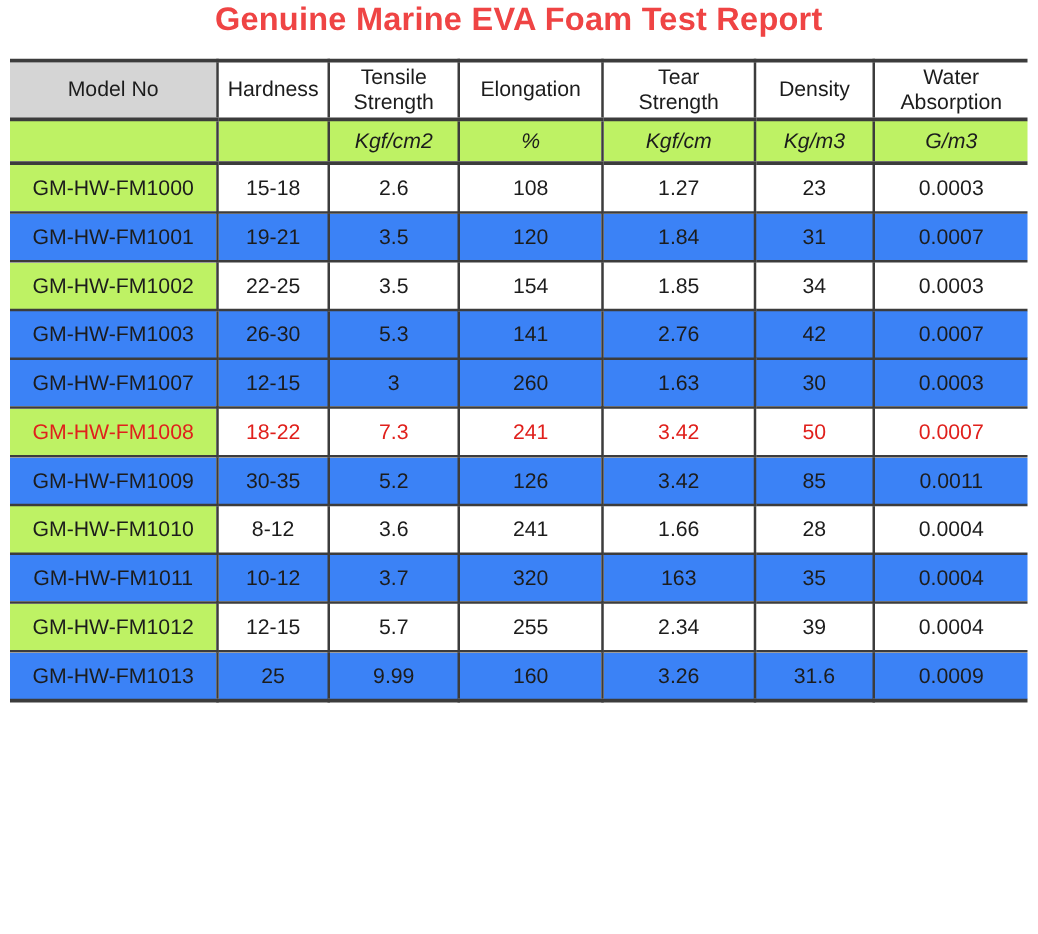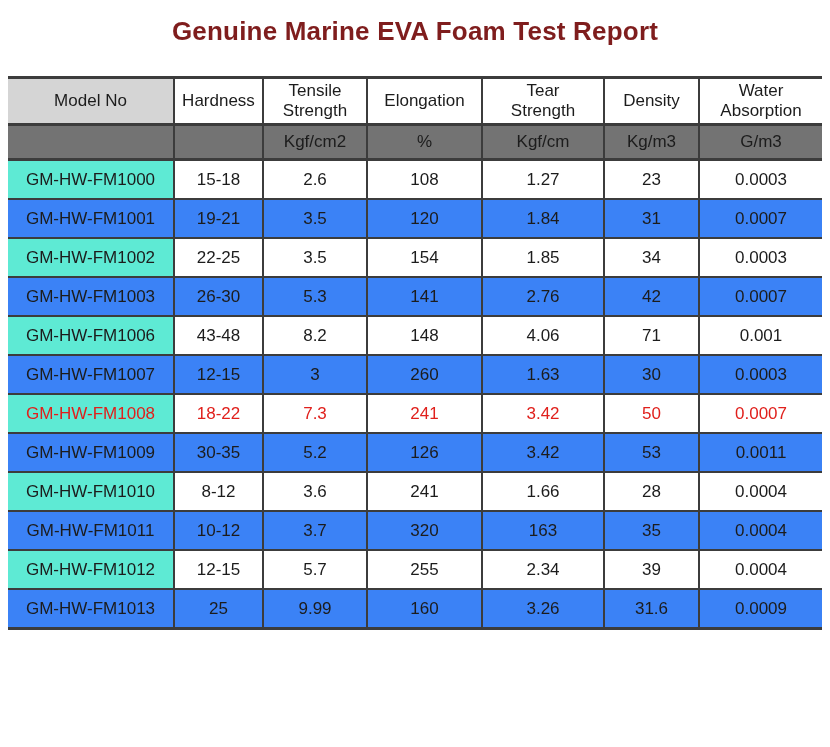--- a/index.html
+++ b/index.html
@@ -13,33 +13,33 @@
     font-family: "Liberation Sans", sans-serif;
     color: #1c1c1c;
     overflow: hidden;
   }
   .page {
     position: relative;
     width: 830px;
     height: 747px;
   }
   .report-title {
-    margin: 16px;
+    margin: 0;
     padding-top: 0;
     text-align: center;
     font-size: 26px;
     font-weight: bold;
-    color: #7f1d1d;
+    color: #ef4444;
     letter-spacing: 0.2px;
   }
   table.report {
     border-collapse: collapse;
     table-layout: fixed;
     width: 814px;
-    margin: 29px 8px 0 8px;
+    margin: 16px 8px 0 8px;
     border-top: 3px solid #3c3c3c;
     border-bottom: 3px solid #3c3c3c;
     font-size: 17px;
     color: #1c1c1c;
   }
   table.report th,
   table.report td {
     border: 2px solid #3c3c3c;
     text-align: center;
     vertical-align: middle;
@@ -54,27 +54,28 @@
     font-weight: normal;
     background: #ffffff;
     white-space: pre-line;
     line-height: 1.15;
     border-bottom: 3px solid #3c3c3c;
   }
   thead tr.names th.model { background: #d5d5d5; }
 
   thead tr.units td {
     height: 32px;
-    background: #737373;
+    background: #bef264;
     border-bottom: 3px solid #3c3c3c;
+    font-style: italic;
   }
 
   tbody td { height: 37px; background: #ffffff; }
   tbody tr.striped td { background: #3b82f6; }
-  tbody tr.plain td.model { background: #5eead4; }
+  tbody tr.plain td.model { background: #bef264; }
   tbody tr.highlight td { color: #e0201c; }
 </style>
 </head>
 <body>
 
 <div class="page">
   <h1 class="report-title">Genuine Marine EVA Foam Test Report</h1>
 
   <table class="report">
     <colgroup>
@@ -139,29 +140,20 @@
         </tr>
         <tr class="striped">
           <td class="model">GM-HW-FM1003</td>
           <td>26-30</td>
           <td>5.3</td>
           <td>141</td>
           <td>2.76</td>
           <td>42</td>
           <td>0.0007</td>
         </tr>
-        <tr class="plain">
-          <td class="model">GM-HW-FM1006</td>
-          <td>43-48</td>
-          <td>8.2</td>
-          <td>148</td>
-          <td>4.06</td>
-          <td>71</td>
-          <td>0.001</td>
-        </tr>
         <tr class="striped">
           <td class="model">GM-HW-FM1007</td>
           <td>12-15</td>
           <td>3</td>
           <td>260</td>
           <td>1.63</td>
           <td>30</td>
           <td>0.0003</td>
         </tr>
         <tr class="plain highlight">
@@ -172,21 +164,21 @@
           <td>3.42</td>
           <td>50</td>
           <td>0.0007</td>
         </tr>
         <tr class="striped">
           <td class="model">GM-HW-FM1009</td>
           <td>30-35</td>
           <td>5.2</td>
           <td>126</td>
           <td>3.42</td>
-          <td>53</td>
+          <td>85</td>
           <td>0.0011</td>
         </tr>
         <tr class="plain">
           <td class="model">GM-HW-FM1010</td>
           <td>8-12</td>
           <td>3.6</td>
           <td>241</td>
           <td>1.66</td>
           <td>28</td>
           <td>0.0004</td>

